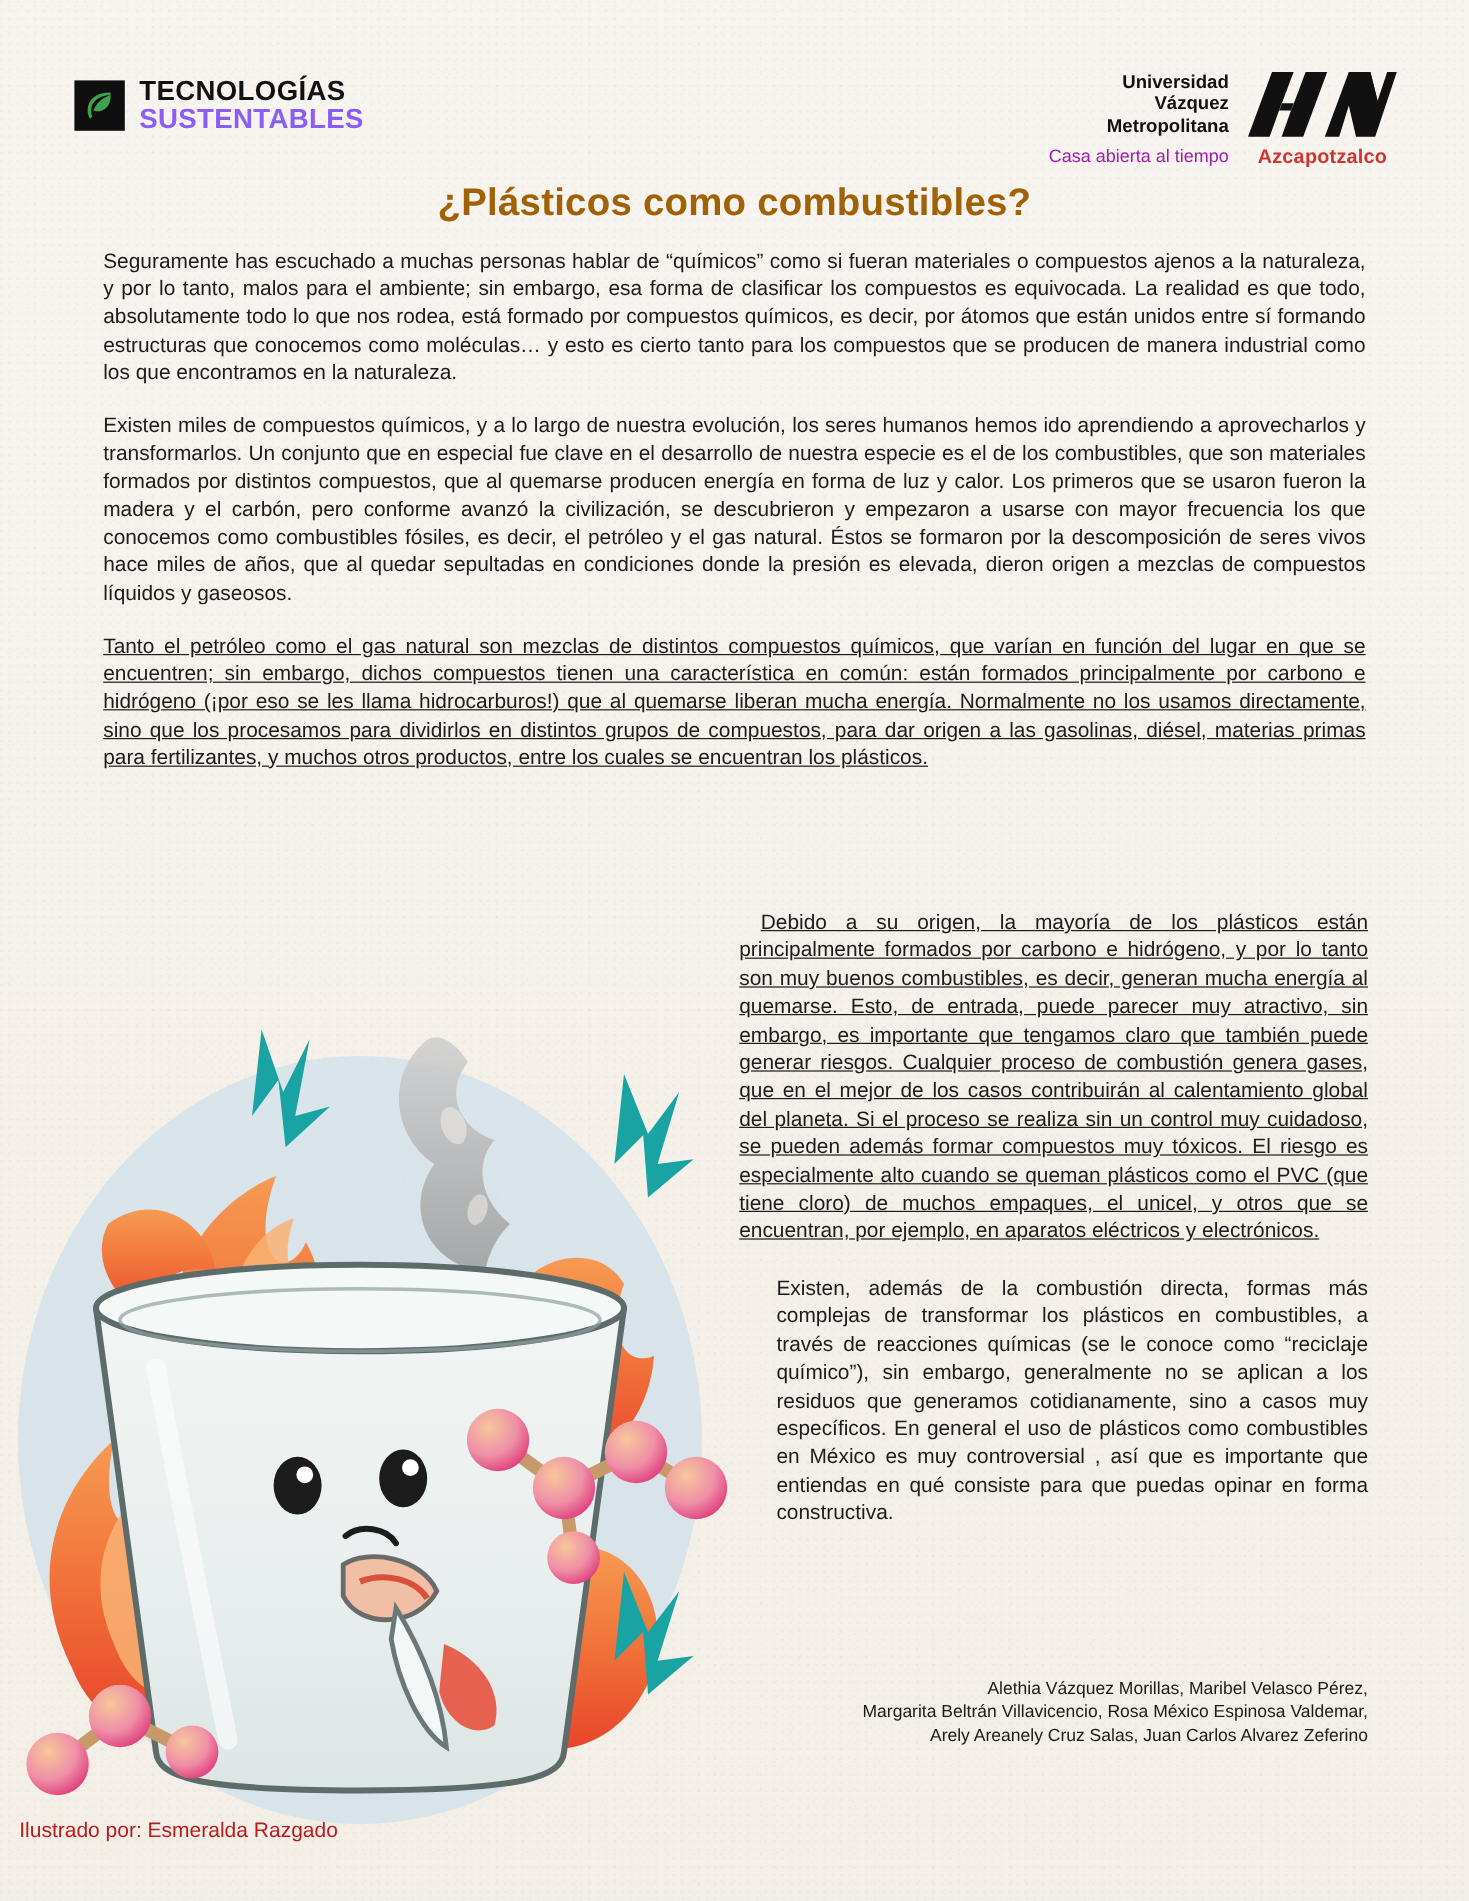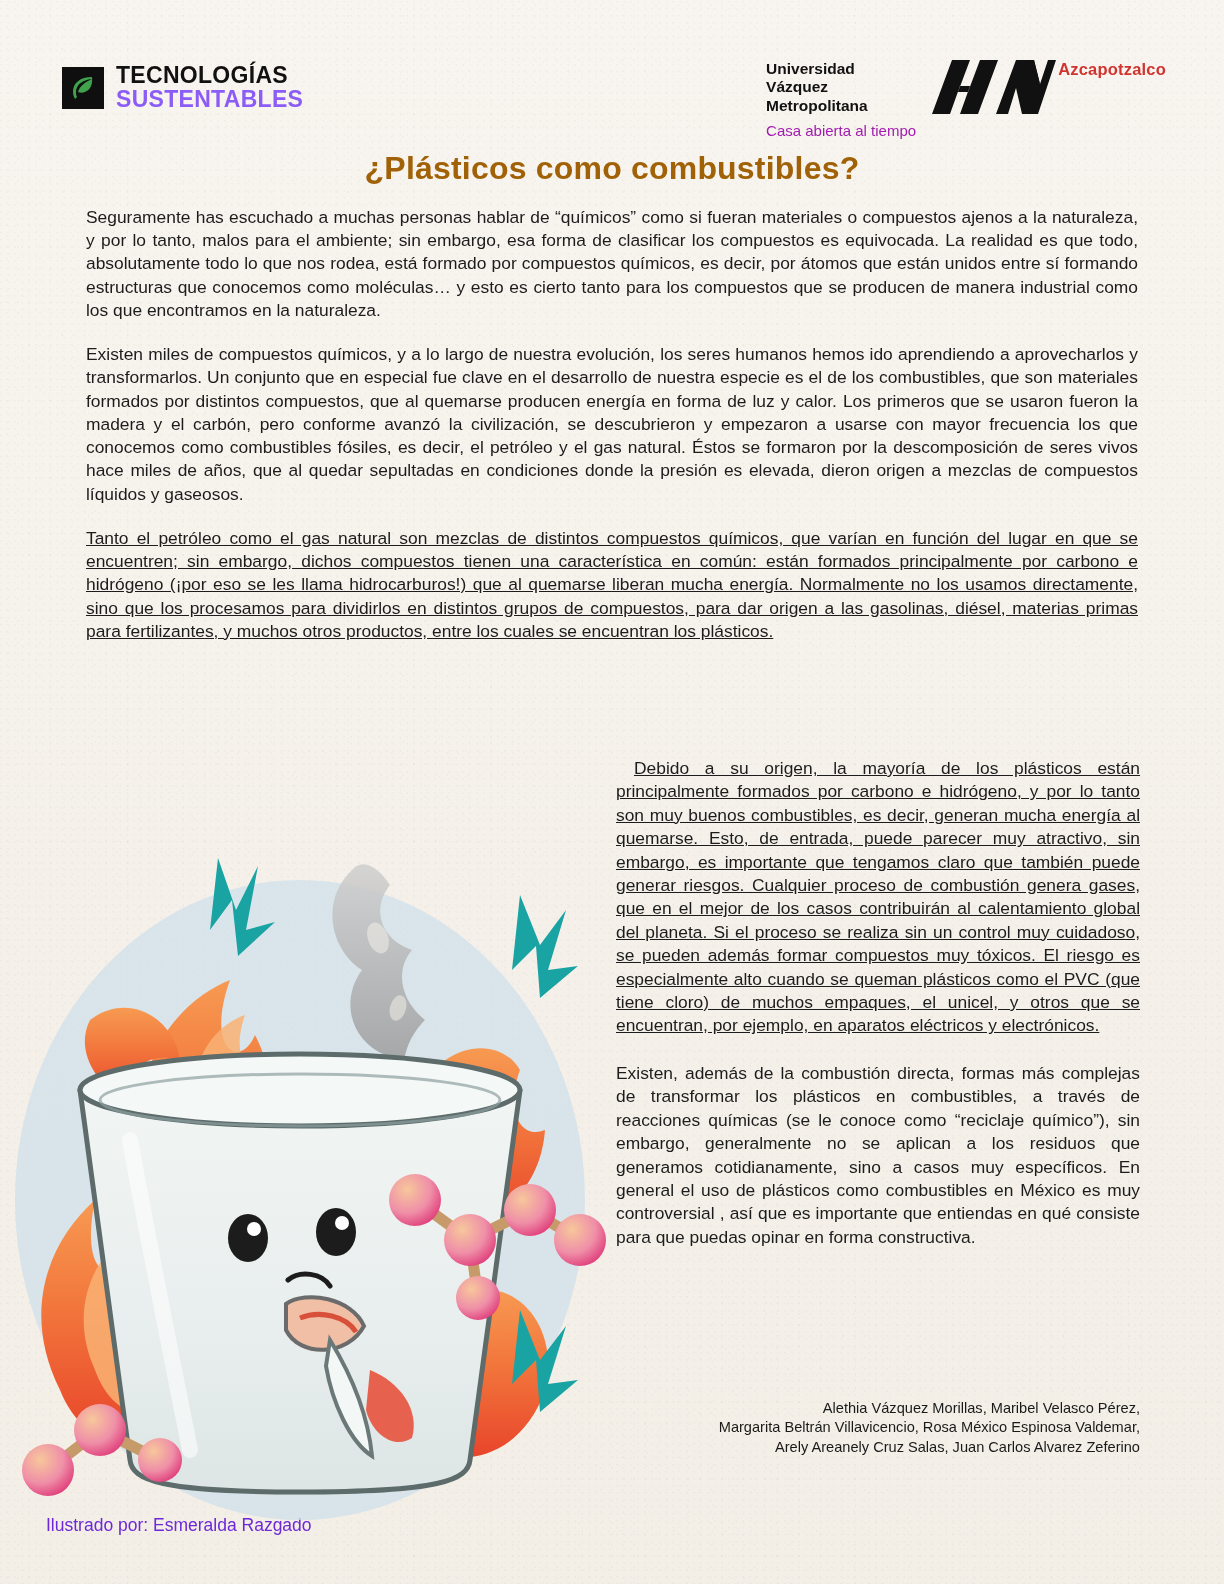--- a/index.html
+++ b/index.html
@@ -34,24 +34,24 @@
   .brand-mark {
     width: 42px; height: 42px; background: #0f0f0f;
     display: flex; align-items: center; justify-content: center;
   }
   .brand-mark svg { display: block; }
   .brand-text { line-height: 1.04; font-weight: bold; letter-spacing: 0.3px; }
   .brand-text .l1 { font-size: 23px; color: #111; display: block; }
   .brand-text .l2 { font-size: 23px; color: #8b5cf6; display: block; }
 
   .brand-right { position: absolute; right: 58px; top: 0px; display: flex; align-items: flex-start; gap: 14px; }
-  .uam-words { line-height: 1.18; padding-top: 4px; }
+  .uam-words { text-align: right; line-height: 1.18; padding-top: 4px; }
   .uam-words .w { font-size: 15.5px; font-weight: bold; color: #111; display: block; }
   .uam-words .tag { font-size: 15px; color: #a21caf; display: block; margin-top: 7px; font-weight: normal; }
-  .uam-logo-col { display: flex; flex-direction: row; }
+  .uam-logo-col { display: flex; flex-direction: column; align-items: center; }
   .uam-logo svg { display: block; }
   .uam-unit { font-size: 16.5px; color: #d1342f; font-weight: bold; letter-spacing: 0.2px; margin-top: 4px; }
 
   
   .title {
     position: absolute; top: 150px; left: 0; width: 100%;
     text-align: center; font-size: 32px; font-weight: bold; color: #a16207;
     letter-spacing: 0.2px;
   }
 
@@ -62,31 +62,31 @@
   }
   .full-text p { margin: 0 0 21px 0; }
   .full-text p:last-child { margin-bottom: 0; text-decoration: underline; }
 
   .right-col {
     position: absolute; top: 757px; left: 616px; width: 524px;
     font-size: 17.4px; line-height: 1.345; text-align: justify; color: #1c1c1c;
   }
   .right-col p { margin: 0 0 24px 0; text-indent: 0; }
   .right-col p:first-child { text-indent: 18px; text-decoration: underline; }
-  .right-col p:last-child { margin-bottom: 0; }
+  .right-col p:last-child { margin-bottom: 0; margin-left: 31px; }
 
   .credits {
     position: absolute; left: 616px; top: 1399px; width: 524px;
     text-align: right; font-size: 14.6px; line-height: 1.33; color: #1a1a1a;
   }
   .credits div { display: block; }
 
   .illustrator {
-    position: absolute; left: 46px; top: 1515px;
-    font-size: 17.5px; color: #6d28d9;
+    position: absolute; left: 16px; top: 1515px;
+    font-size: 17.5px; color: #b91c1c;
   }
 
   
   .illustration {
     position: absolute; left: 0px; top: 770px; width: 620px; height: 760px;
   }
   .illustration svg { display: block; }
 </style>
 </head>
 <body>

